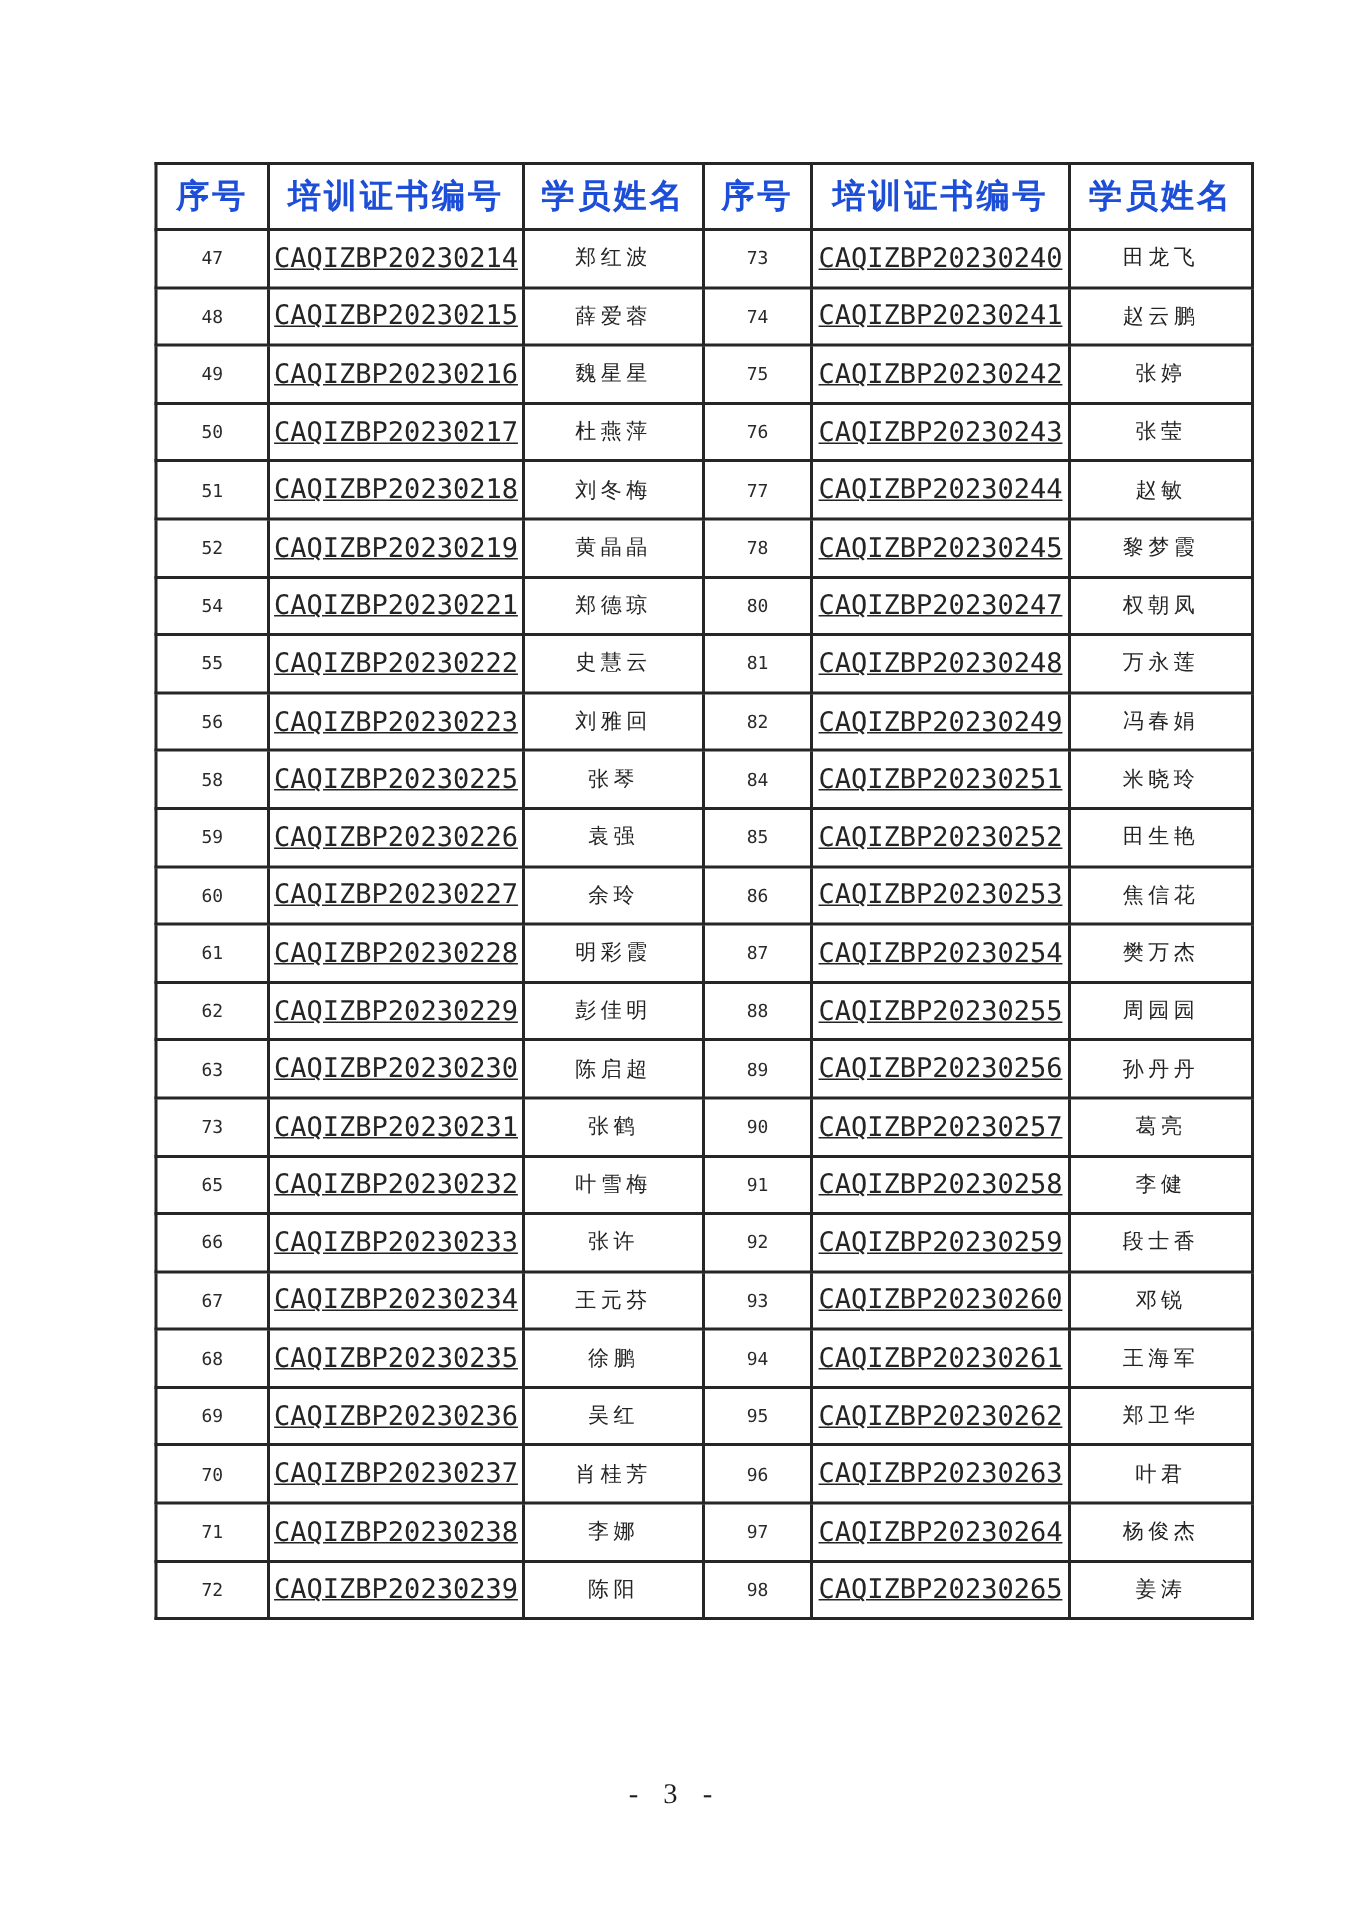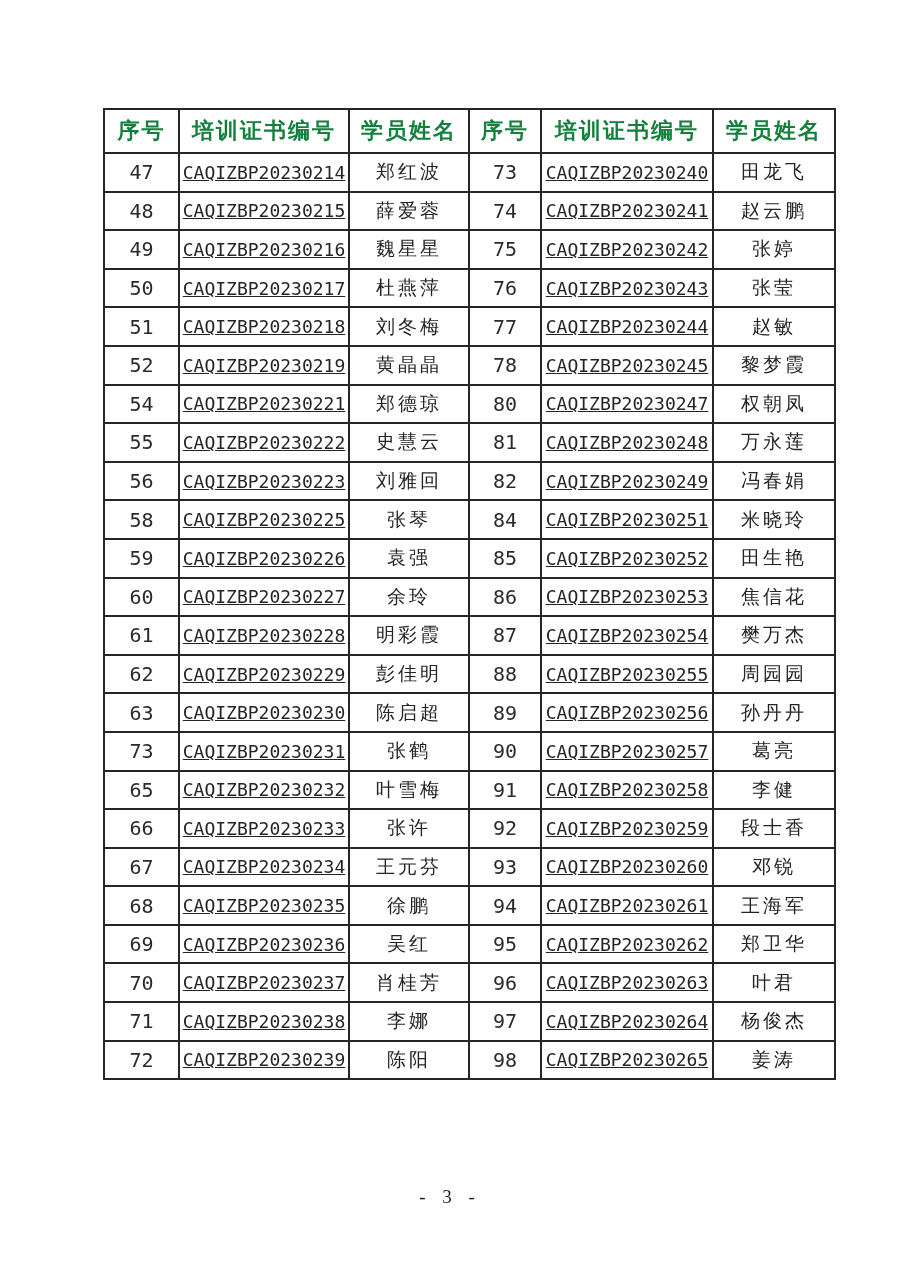--- a/index.html
+++ b/index.html
@@ -32,38 +32,38 @@
     overflow: hidden;
     white-space: nowrap;
   }
   .doc-table thead tr { height: 44px; }
   .doc-table tbody tr { height: 38.6px; }
   .doc-table th {
     font-family: "Liberation Sans", sans-serif;
     font-weight: bold;
     font-size: 22px;
     letter-spacing: 2px;
-    color: #15803d;
+    color: #1d4ed8;
     margin-left: 20px;
   }
   td.serial-cell {
     font-family: "DejaVu Sans Mono", monospace;
-    font-size: 20px;
+    font-size: 12px;
     color: #2a2a2a;
   }
   td.cert-cell {
     font-family: "DejaVu Sans Mono", monospace;
     font-size: 18px;
     letter-spacing: 0px;
     color: #242424;
     text-decoration: underline;
   }
   td.name-cell {
     font-family: "Liberation Serif", serif;
-    font-size: 19px;
+    font-size: 14px;
     letter-spacing: 3px;
     color: #242424;
   }
   
   col.c-sn-l   { width: 75px; }
   col.c-cert-l { width: 170px; }
   col.c-name-l { width: 120px; }
   col.c-sn-r   { width: 72px; }
   col.c-cert-r { width: 172px; }
   col.c-name-r { width: 122px; }

